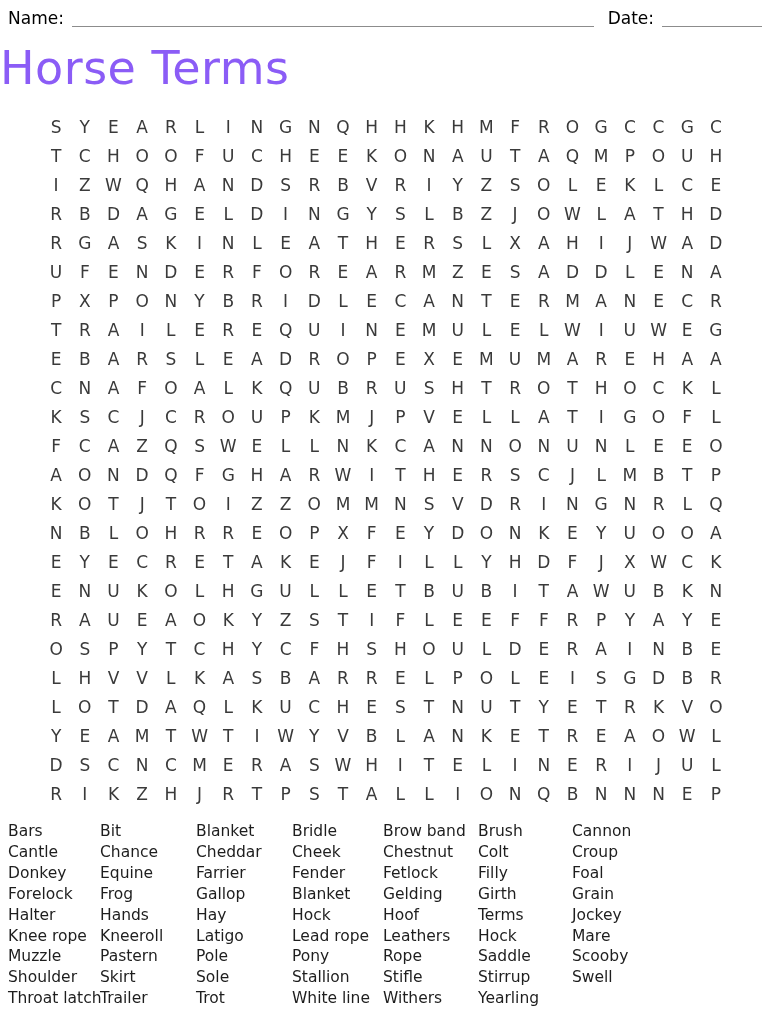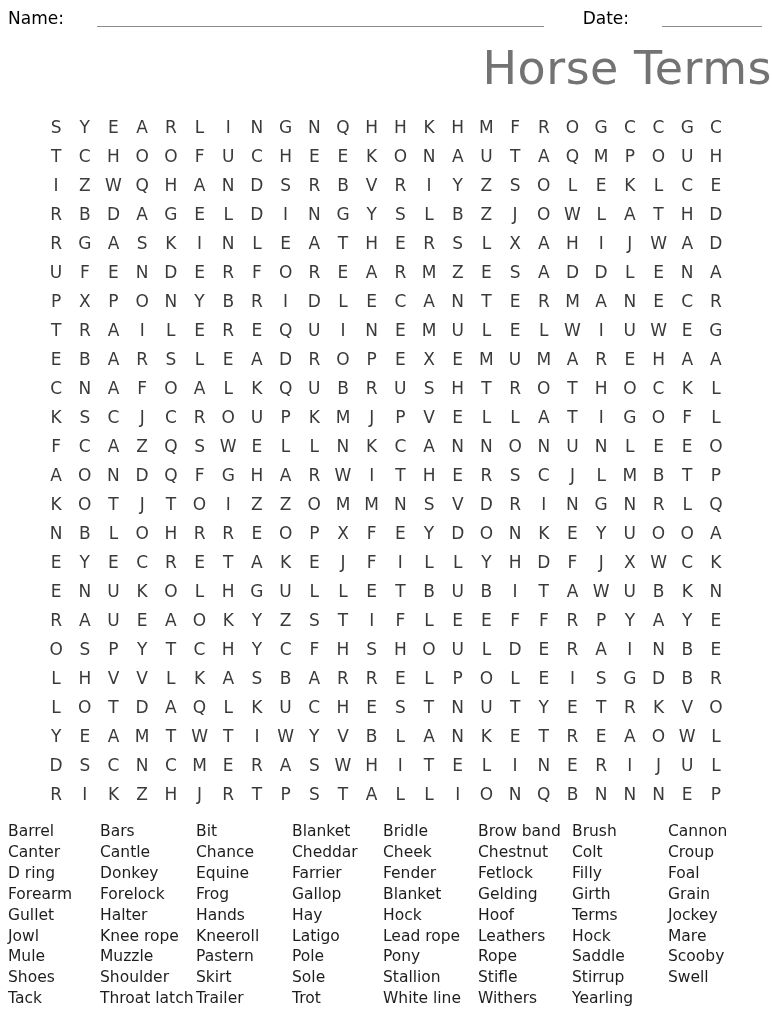--- a/index.html
+++ b/index.html
@@ -9,37 +9,36 @@
     font-family: "DejaVu Sans", "Liberation Sans", sans-serif;
     color: #000;
     overflow: hidden;
   }
   .header {
     display: flex;
     align-items: flex-end;
     padding: 7px 10px 0 8px;
     font-size: 17px;
     line-height: 22px;
-    gap: 25px;
   }
   .blank-line {
     border-bottom: 1.5px solid #8c8c8c;
     height: 16px;
     display: inline-block;
   }
   .name-line { flex: 1 1 auto; margin: 0 14px 2px 8px; max-width: 540px; }
   .date-line { width: 100px; margin: 0 0 2px 8px; }
   h1.title {
     margin: 12px 0 0 0;
-    text-align: right;
+    text-align: left;
     font-size: 46px;
     font-weight: normal;
     letter-spacing: 0.5px;
     line-height: 54px;
-    color: #737373;
+    color: #8b5cf6;
   }
   .grid {
     display: grid;
     grid-template-columns: repeat(24, 28.7px);
     grid-auto-rows: 29px;
     justify-content: center;
     margin-top: 17px;
   }
   .cell {
     display: flex;
@@ -650,31 +649,20 @@
     <span class="cell">Q</span>
     <span class="cell">B</span>
     <span class="cell">N</span>
     <span class="cell">N</span>
     <span class="cell">N</span>
     <span class="cell">E</span>
     <span class="cell">P</span>
   </div>
 
 <div class="wordlist" id="wordlist">
-    <div class="wordcol">
-      <div class="word">Barrel</div>
-      <div class="word">Canter</div>
-      <div class="word">D ring</div>
-      <div class="word">Forearm</div>
-      <div class="word">Gullet</div>
-      <div class="word">Jowl</div>
-      <div class="word">Mule</div>
-      <div class="word">Shoes</div>
-      <div class="word">Tack</div>
-    </div>
     <div class="wordcol">
       <div class="word">Bars</div>
       <div class="word">Cantle</div>
       <div class="word">Donkey</div>
       <div class="word">Forelock</div>
       <div class="word">Halter</div>
       <div class="word">Knee rope</div>
       <div class="word">Muzzle</div>
       <div class="word">Shoulder</div>
       <div class="word">Throat latch</div>

